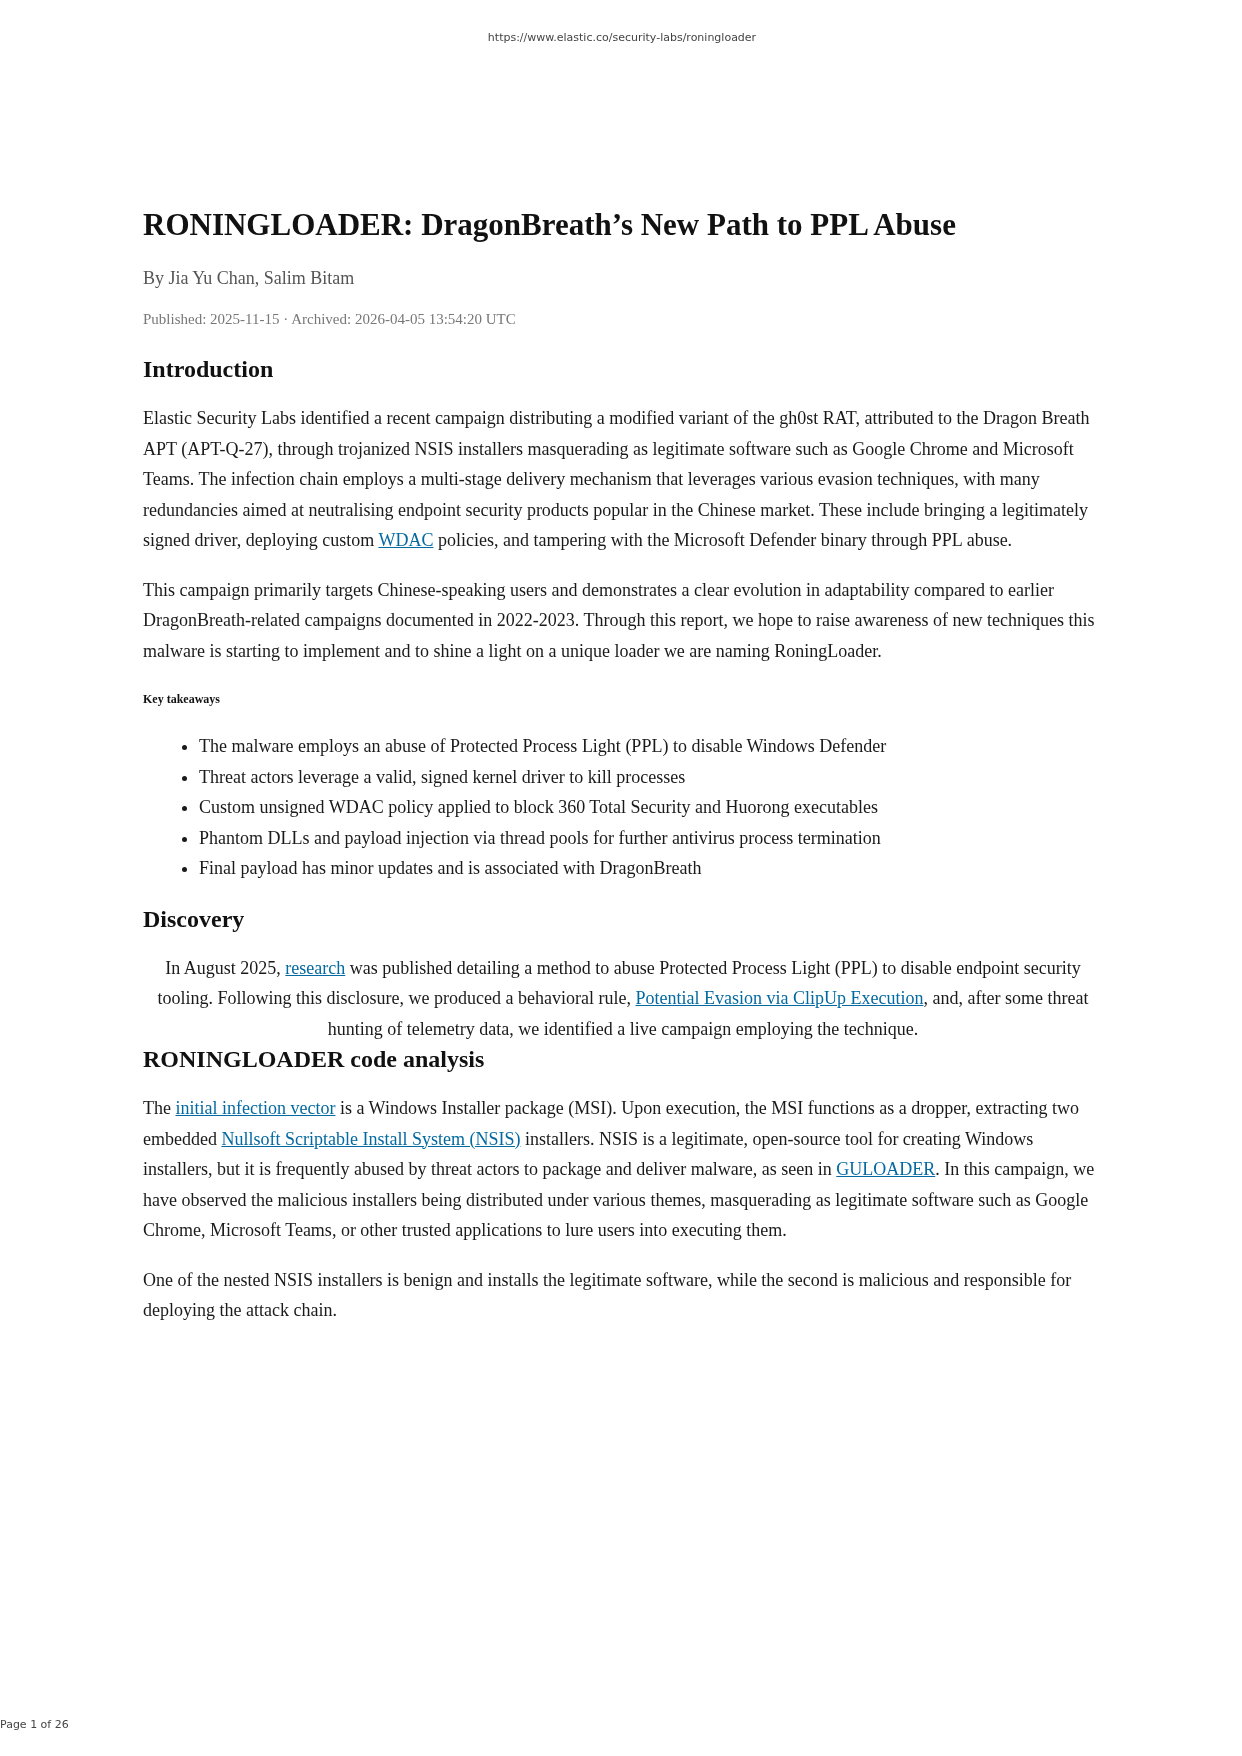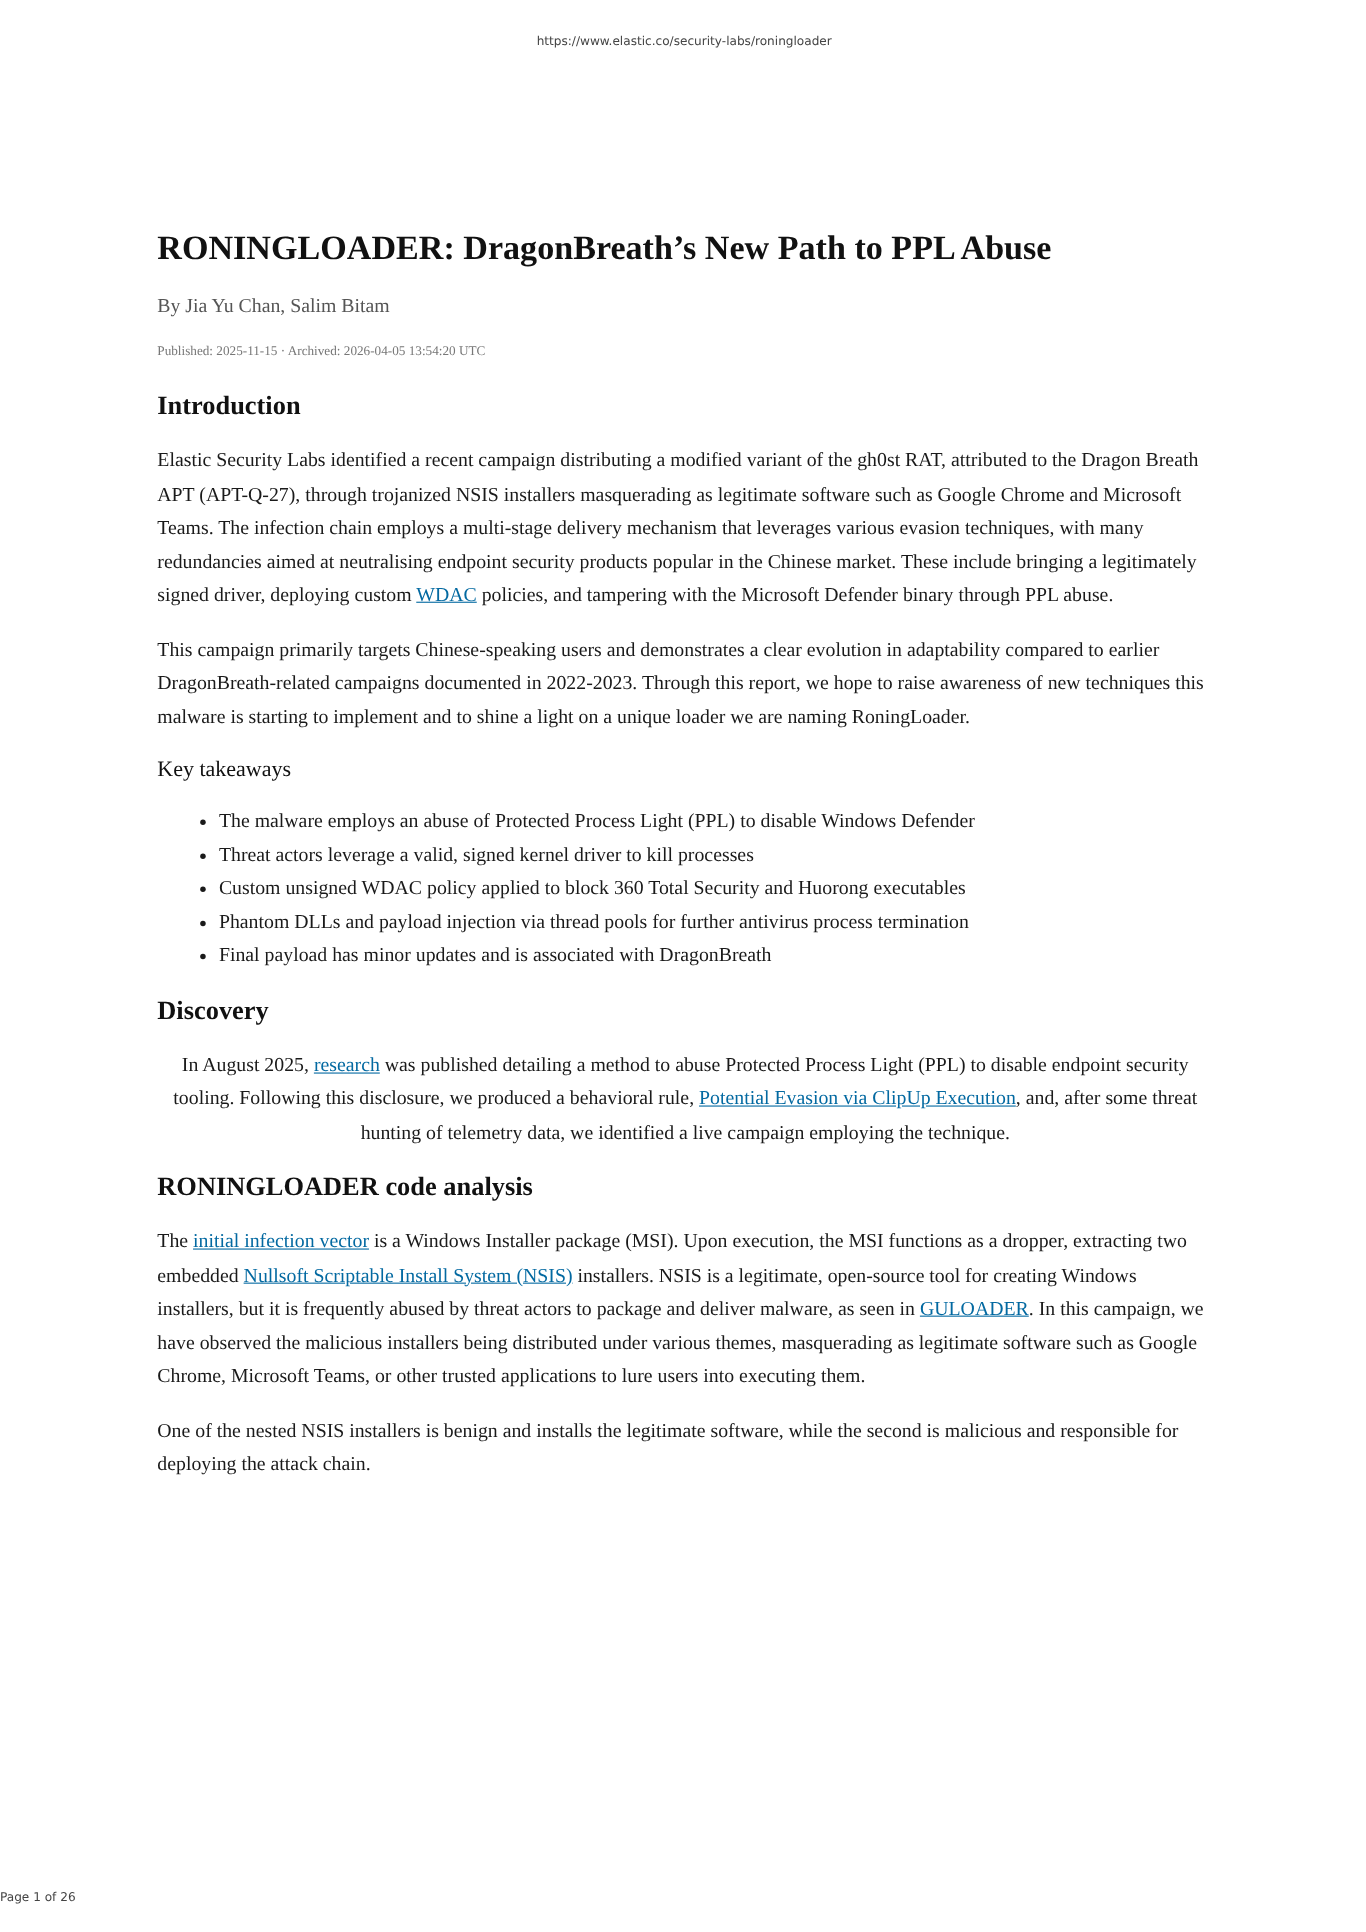--- a/index.html
+++ b/index.html
@@ -13,35 +13,35 @@
   }
   .page-footer {
     position: absolute; top: 1718px; left: 0; width: 100%; text-align: left;
     font-family: "DejaVu Sans", sans-serif; font-size: 11px; color: #444;
   }
   .content { position: absolute; left: 143px; top: 205px; width: 960px; }
   h1 {
     font-size: 31px; font-weight: bold; margin: 0; line-height: 40px; color: #111;
   }
   .byline { font-size: 18px; color: #555; margin-top: 21px; line-height: 24px; }
-  .meta { font-size: 12px; color: #777; margin-top: 18px; line-height: 22px; }
+  .meta { font-size: 15px; color: #777; margin-top: 18px; line-height: 22px; }
   h2 { font-size: 24px; font-weight: bold; margin: 0; line-height: 30px; color: #111; }
-  h3 { font-size: 20px; font-weight: normal; margin: 0; line-height: 26px; color: #111; }
+  h3 { font-size: 12px; font-weight: bold; margin: 0; line-height: 26px; color: #111; }
   p { font-size: 18px; line-height: 30.5px; margin: 0; }
   a { color: #0369a1; text-decoration: underline; }
   ul { margin: 1px; padding-left: 55px; font-size: 18px; line-height: 30.5px; }
   li { padding-left: 0; }
   .h-intro { margin-top: 24px; }
   .p-intro1 { margin-top: 19px; }
   .p-intro2 { margin-top: 19px; }
   .h-key { margin-top: 20px; }
   .list-key { margin-top: 19px; }
   .h-disc { margin-top: 20px; }
   .p-disc { margin-top: 19px; text-align: center; }
-  .h-code { margin-top: 20px; }
+  .h-code { }
   .p-code1 { margin-top: 19px; }
   .p-code2 { margin-top: 19px; }
 </style>
 </head>
 <body>
 
 <div class="page-url">https://www.elastic.co/security-labs/roningloader</div>
 
 <div class="content">
   <h1>RONINGLOADER: DragonBreath’s New Path to PPL Abuse</h1>

